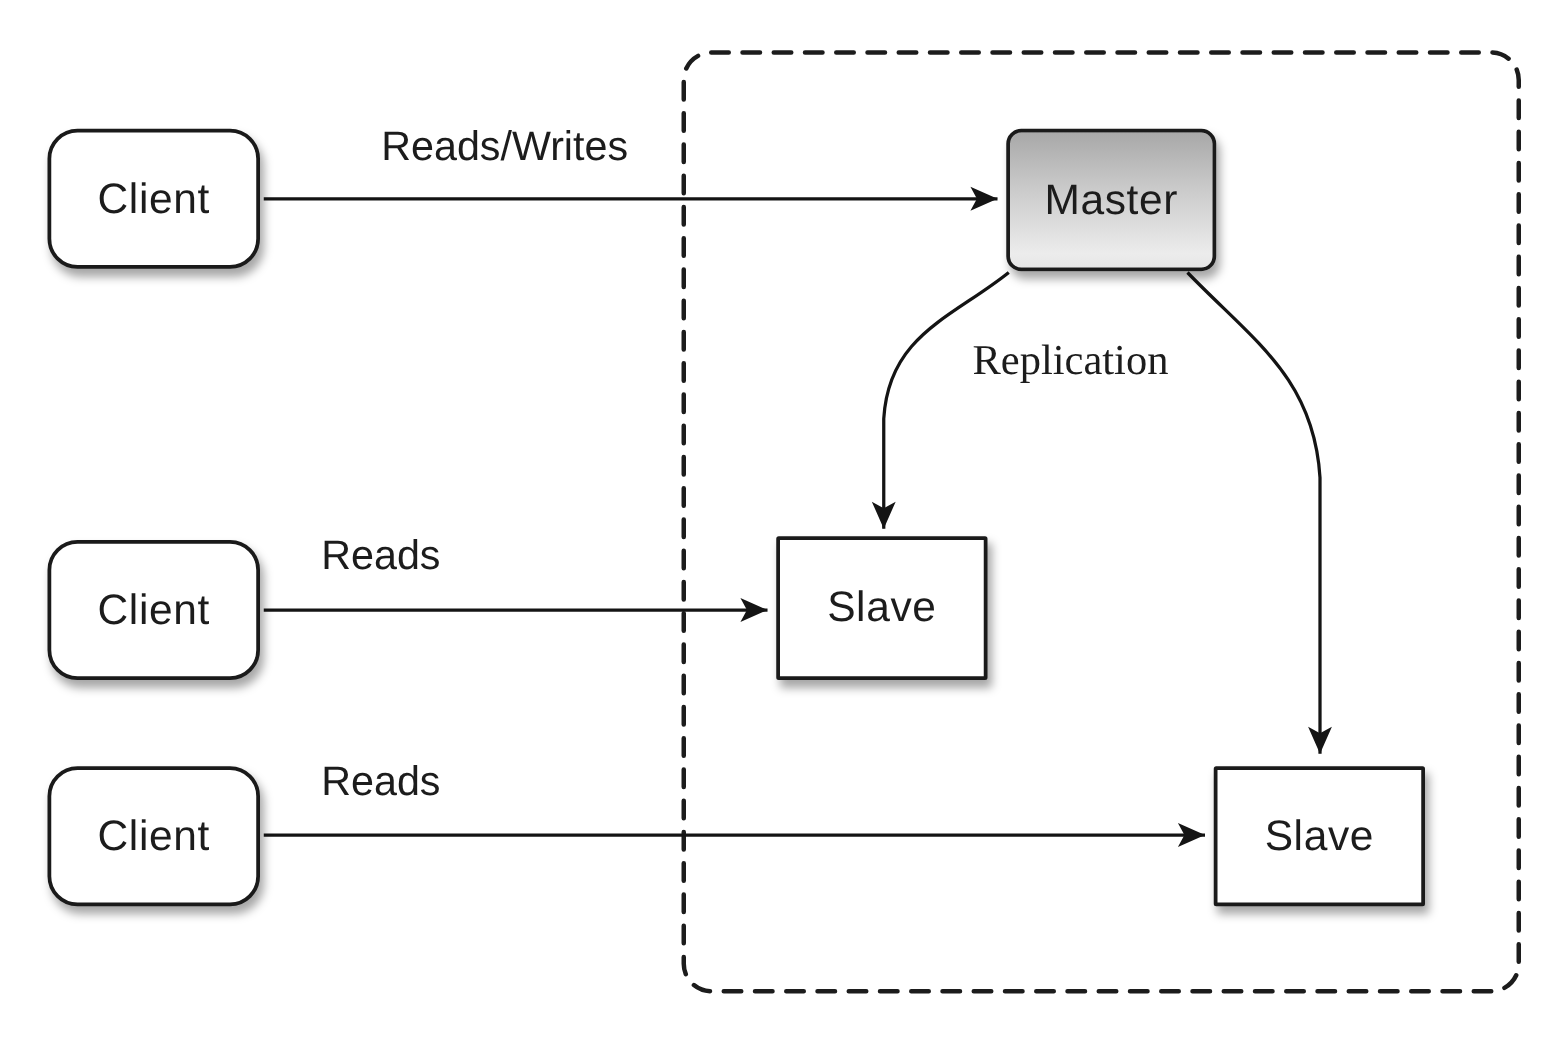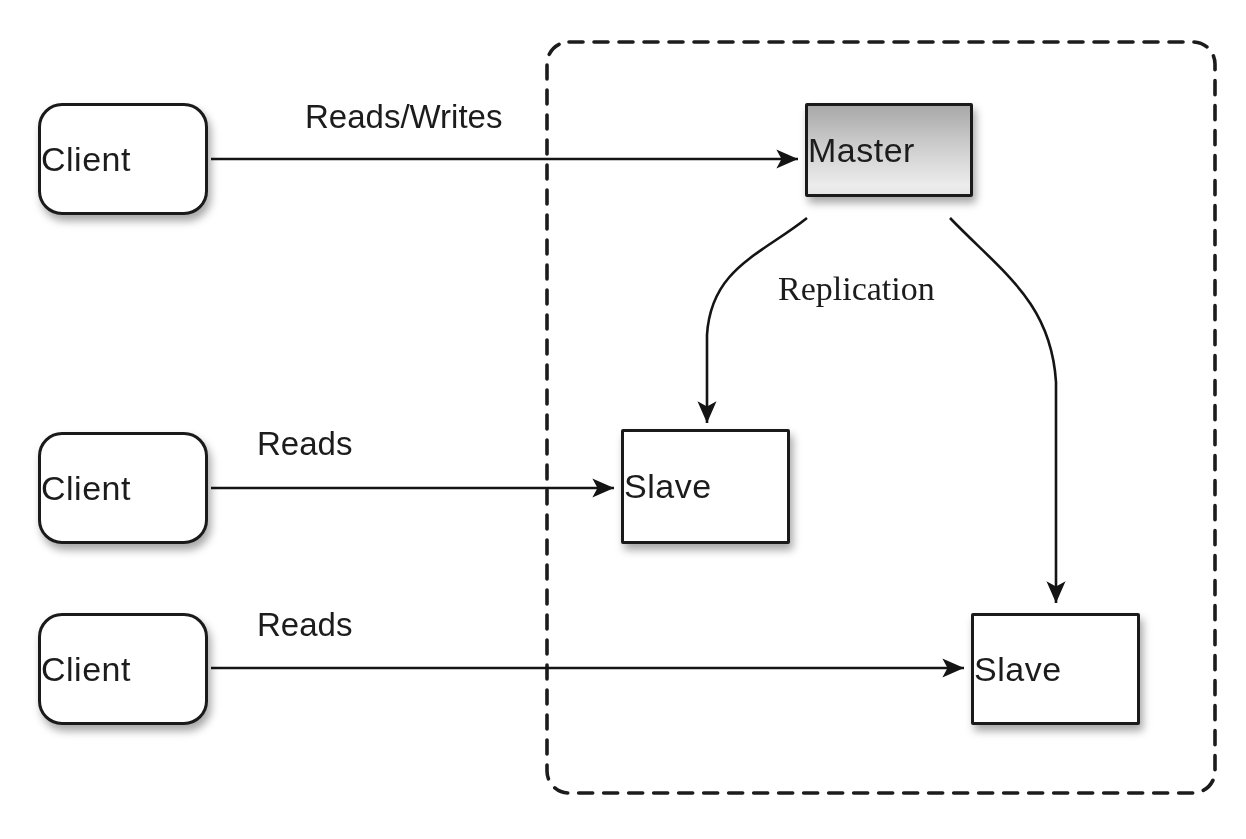--- a/index.html
+++ b/index.html
@@ -20,20 +20,21 @@
     left: 0;
     top: 0;
     width: 1246px;
     height: 839px;
     pointer-events: none;
   }
   .node {
     position: absolute;
     display: flex;
     align-items: center;
+    justify-content: center;
     box-sizing: border-box;
     border: 3px solid #1a1a1a;
     background: #ffffff;
     color: #1c1c1c;
     font-size: 34px;
     letter-spacing: 0.5px;
     box-shadow: 3px 6px 8px rgba(0,0,0,0.35);
   }
   .node.client {
     left: 38px;
@@ -41,22 +42,22 @@
     height: 112px;
     border-radius: 24px;
   }
   .node.client.c1 { top: 103px; }
   .node.client.c2 { top: 432px; }
   .node.client.c3 { top: 613px; }
   .node.master {
     left: 805px;
     top: 103px;
     width: 168px;
-    height: 94px;
-    border-radius: 2px;
+    height: 114px;
+    border-radius: 12px;
     background: linear-gradient(180deg, #a8a8a8 0%, #c9c9c9 40%, #ececec 90%, #e6e6e6 100%);
   }
   .node.slave {
     border-radius: 2px;
   }
   .node.slave.s1 {
     left: 621px;
     top: 429px;
     width: 169px;
     height: 115px;

